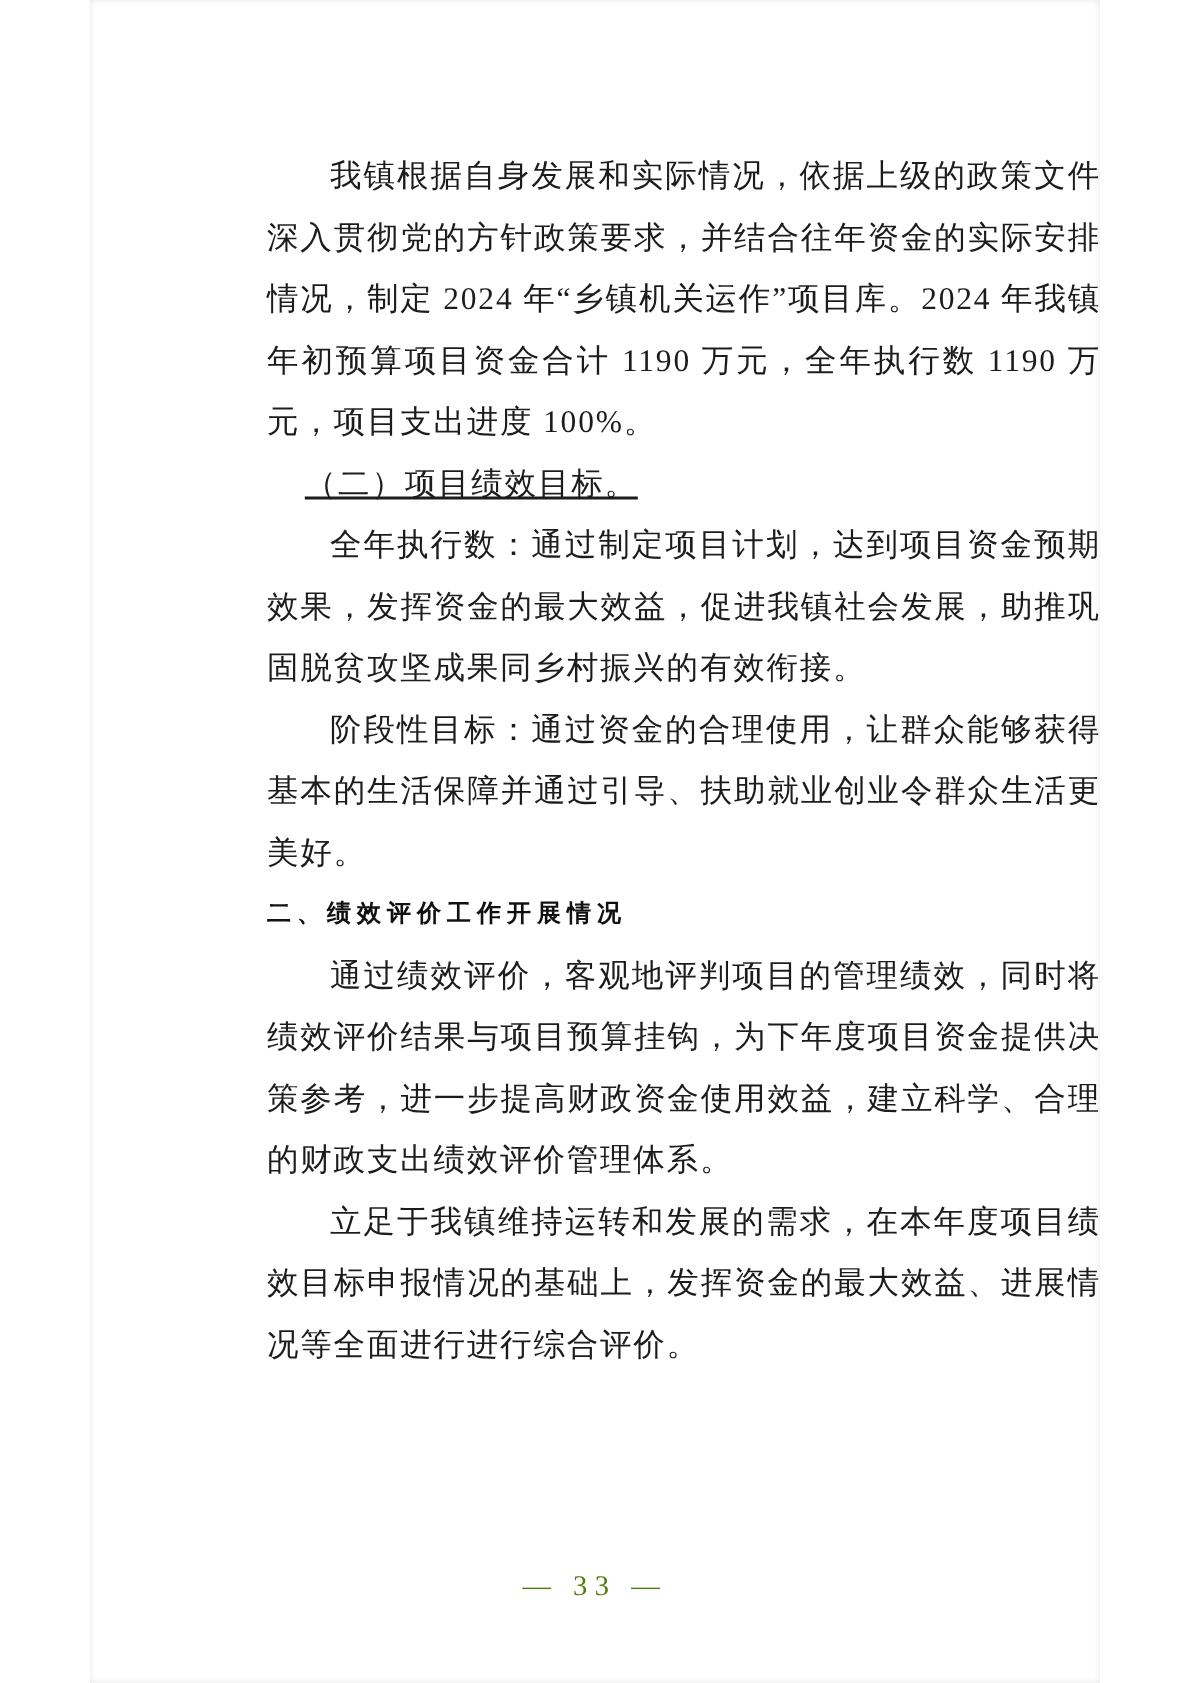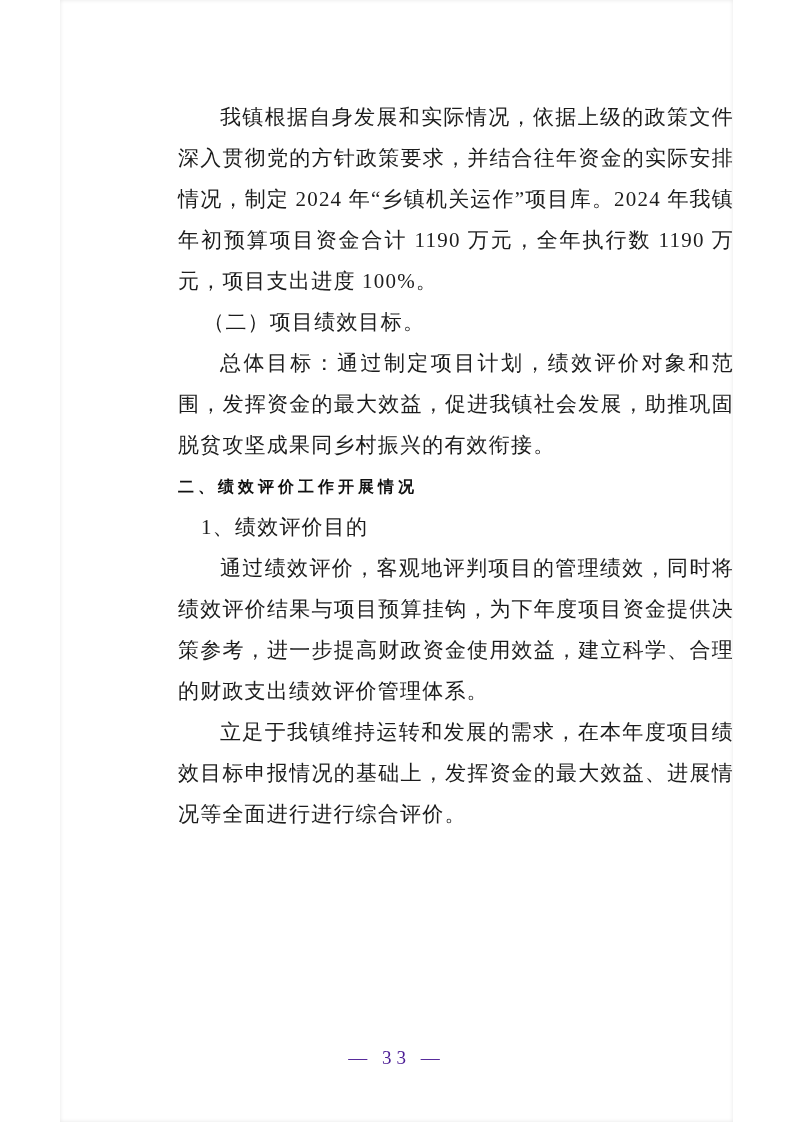--- a/index.html
+++ b/index.html
@@ -28,51 +28,51 @@
   .content p {
     margin: 0;
     font-size: 21px;
     line-height: 41px;
     letter-spacing: 1.2px;
     text-align: justify;
     text-justify: inter-character;
     font-weight: 400;
   }
   p.body-indent   { text-indent: 2em; }
-  p.sub-heading   { text-indent: 1.2em; }
+  p.sub-heading   { text-indent: 1.2em; text-decoration: underline; }
   p.numbered-heading { text-indent: 1.1em; }
   p.section-heading {
     text-indent: 0;
     font-family: "Liberation Sans", "DejaVu Sans", sans-serif;
     font-weight: 700;
     font-size: 16px;
     letter-spacing: 4px;
     color: #111111;
   }
   .footer {
     position: absolute;
     top: 1040px;
     left: 0;
     right: 0;
     text-align: center;
     font-size: 19px;
     line-height: 36px;
     letter-spacing: 5px;
-    color: #4c1d95;
+    color: #4d7c0f;
     font-family: "Liberation Serif", "DejaVu Serif", serif;
   }
 </style>
 </head>
 <body>
 
 <div class="page">
   <div class="content">
     <p class="body-indent">我镇根据自身发展和实际情况，依据上级的政策文件深入贯彻党的方针政策要求，并结合往年资金的实际安排情况，制定 2024 年“乡镇机关运作”项目库。2024 年我镇年初预算项目资金合计 1190 万元，全年执行数 1190 万元，项目支出进度 100%。</p>
     <p class="sub-heading">（二）项目绩效目标。</p>
-    <p class="body-indent">总体目标：通过制定项目计划，绩效评价对象和范围，发挥资金的最大效益，促进我镇社会发展，助推巩固脱贫攻坚成果同乡村振兴的有效衔接。</p>
+    <p class="body-indent">全年执行数：通过制定项目计划，达到项目资金预期效果，发挥资金的最大效益，促进我镇社会发展，助推巩固脱贫攻坚成果同乡村振兴的有效衔接。</p>
+    <p class="body-indent">阶段性目标：通过资金的合理使用，让群众能够获得基本的生活保障并通过引导、扶助就业创业令群众生活更美好。</p>
     <p class="section-heading">二、绩效评价工作开展情况</p>
-    <p class="numbered-heading">1、绩效评价目的</p>
     <p class="body-indent">通过绩效评价，客观地评判项目的管理绩效，同时将绩效评价结果与项目预算挂钩，为下年度项目资金提供决策参考，进一步提高财政资金使用效益，建立科学、合理的财政支出绩效评价管理体系。</p>
     <p class="body-indent">立足于我镇维持运转和发展的需求，在本年度项目绩效目标申报情况的基础上，发挥资金的最大效益、进展情况等全面进行进行综合评价。</p>
   </div>
 
   <div class="footer">— 33 —</div>
 </div>
 
 </body></html>

